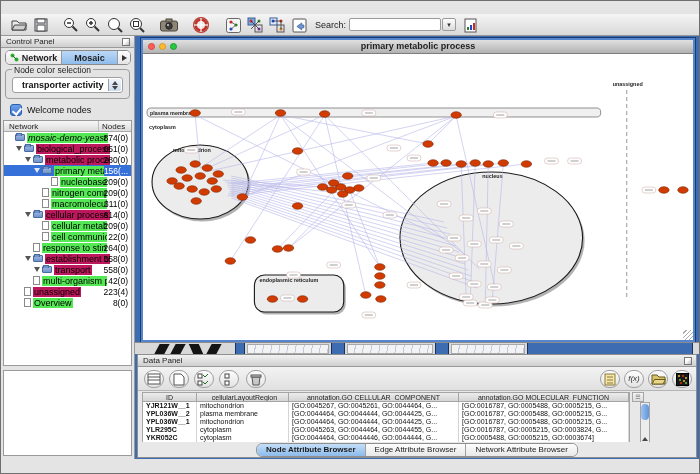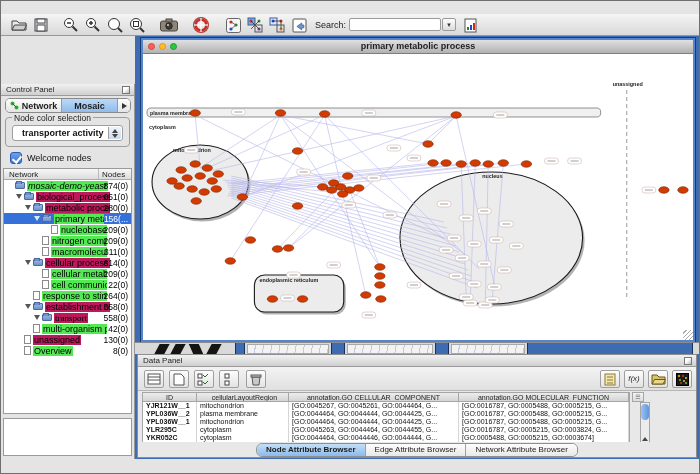--- a/index.html
+++ b/index.html
@@ -18,21 +18,21 @@
   
   .toolbar{position:absolute;left:0;top:13px;width:100%;height:22px;background:linear-gradient(#f5f5f5,#d9d9d9);border-bottom:1px solid #979797;}
   .tbtn{position:absolute;top:2px;width:20px;height:18px;border:none;background:transparent;padding:0;cursor:pointer;}
   .tbtn svg{display:block;margin:auto;}
   .search-label{position:absolute;top:6px;font-size:9px;color:#222;}
   .search-input{position:absolute;top:4px;height:13px;width:92px;font-size:9px;border:1px solid #9b9b9b;border-radius:2px;padding:0 3px;background:#fff;}
   .search-drop{position:absolute;top:4px;width:14px;height:13px;background:linear-gradient(#fdfdfd,#dcdcdc);border:1px solid #9b9b9b;border-radius:2px;font-size:7px;color:#333;text-align:center;line-height:11px;padding:0;}
 
   
   .main{position:absolute;left:0;top:35px;right:0;bottom:14px;}
-  .control-panel{position:absolute;left:0;top:0;width:134px;bottom:0;background:#e4e4e4;border-right:1px solid #9a9a9a;margin-top:48px;}
+  .control-panel{position:absolute;left:0;top:0;width:134px;bottom:0;background:#e4e4e4;border-right:1px solid #9a9a9a;}
   .desktop{position:absolute;left:134px;top:0;right:0;bottom:0;background:#3e6cb3;}
 
   
   .phead{position:absolute;left:0;right:0;top:0;height:12px;background:linear-gradient(#f2f2f2,#cfcfcf);border-bottom:1px solid #9a9a9a;font-size:8px;color:#222;line-height:12px;padding-left:5px;}
   .float-icon{position:absolute;right:4px;top:2px;width:8px;height:8px;border:1px solid #777;background:linear-gradient(135deg,#fff 40%,#bbb);}
 
   
   .cp-tabs{position:absolute;left:4px;right:3px;top:14px;height:15px;display:flex;border:1px solid #8a8a8a;border-radius:5px;overflow:hidden;background:#f4f4f4;}
   .cp-tab{flex:1;display:flex;align-items:center;justify-content:center;gap:3px;font-size:9px;font-weight:bold;color:#1c1c1c;border-right:1px solid #9a9a9a;background:linear-gradient(#fdfdfd,#e4e4e4);}
   .cp-tab.selected{background:linear-gradient(#bcd9f6,#8fbcec);}
@@ -87,21 +87,21 @@
 
   
   .behind-strip{position:absolute;left:0;right:0;top:306px;height:12px;background:#d9d9d9;border-top:1px solid #8b8b8b;overflow:hidden;}
   .bs-glyph{position:absolute;top:1px;width:10px;height:10px;background:#141414;transform:skewX(-28deg);}
   .bs-blue{position:absolute;top:0;height:12px;background:#3e6cb3;border-left:1px solid #16325e;border-right:1px solid #16325e;}
   .bs-prev{position:absolute;top:1px;height:10px;background:#f3f3f3;border:1px solid #a8a8a8;background-image:repeating-linear-gradient(100deg,transparent 0 7px,#c3c8e2 7px 8px);}
 
   
   .data-panel{position:absolute;left:2px;right:2px;top:318px;bottom:1px;background:#e8e8e8;border:1px solid #8e8e8e;}
   .dp-toolbar{position:absolute;left:0;right:0;top:12px;height:24px;background:linear-gradient(#f3f3f3,#e0e0e0);border-bottom:1px solid #b5b5b5;}
-  .dbtn{position:absolute;top:3px;width:20px;height:18px;background:linear-gradient(#fdfdfd,#e3e3e3);border:1px solid #9f9f9f;border-radius:2px;padding:0;}
+  .dbtn{position:absolute;top:3px;width:20px;height:18px;background:linear-gradient(#fdfdfd,#e3e3e3);border:1px solid #9f9f9f;border-radius:9px;padding:0;}
   .dbtn svg{display:block;margin:auto;}
   .fx-btn{font-size:8px;font-style:italic;color:#333;line-height:16px;text-align:center;}
   .dp-thead{position:absolute;left:4px;top:37px;height:10px;display:flex;background:linear-gradient(#ececec,#d5d5d5);border:1px solid #a5a5a5;font-size:7px;color:#222;}
   .dp-thead span{border-right:1px solid #a5a5a5;text-align:center;line-height:9px;overflow:hidden;white-space:nowrap;}
   .dp-rows{position:absolute;left:4px;top:47px;background:#fff;border:1px solid #a5a5a5;border-top:none;}
   .dp-row{display:flex;height:8px;font-size:7px;color:#111;}
   .dp-row span{border-right:1px solid #d5d5d5;line-height:8px;padding-left:3px;overflow:hidden;white-space:nowrap;}
   .dp-row span:first-child{font-weight:bold;}
   .corner-btn{position:absolute;top:37px;width:12px;height:10px;background:linear-gradient(#f5f5f5,#ddd);border:1px solid #a5a5a5;font-size:6px;line-height:8px;text-align:center;color:#555;padding:0;}
   .dp-scroll{position:absolute;top:47px;width:10px;background:#ececec;border:1px solid #a5a5a5;}
@@ -360,36 +360,36 @@
               <span class="ind" style="width: 21px;"></span>
               <span class="arrow"></span>
               <span class="fico"></span>
               <span class="tlabel red" style="max-width: 65px;">establishment of loc</span>
               <span class="tcount">558(0)</span>
             </div>
             <div class="trow">
               <span class="ind" style="width: 30px;"></span>
               <span class="arrow"></span>
               <span class="fico"></span>
-              <span class="tlabel red" style="max-width: 56px; font-family: Liberation Serif, serif;">transport</span>
+              <span class="tlabel red" style="max-width: 56px;">transport</span>
               <span class="tcount">558(0)</span>
             </div>
             <div class="trow">
               <span class="ind" style="width: 21px;"></span>
               <span class="arrow hid"></span>
               <span class="pico"></span>
               <span class="tlabel green" style="max-width: 65px;">multi-organism proc</span>
               <span class="tcount">42(0)</span>
             </div>
             <div class="trow">
               <span class="ind" style="width: 12px;"></span>
               <span class="arrow hid"></span>
               <span class="pico"></span>
               <span class="tlabel red" style="max-width: 74px;">unassigned</span>
-              <span class="tcount">130(0)</span>
+              <span class="tcount">223(4)</span>
             </div>
             <div class="trow">
               <span class="ind" style="width: 12px;"></span>
               <span class="arrow hid"></span>
               <span class="pico"></span>
               <span class="tlabel green" style="max-width: 74px;">Overview</span>
               <span class="tcount">8(0)</span>
             </div>
           </div>
       </div>

